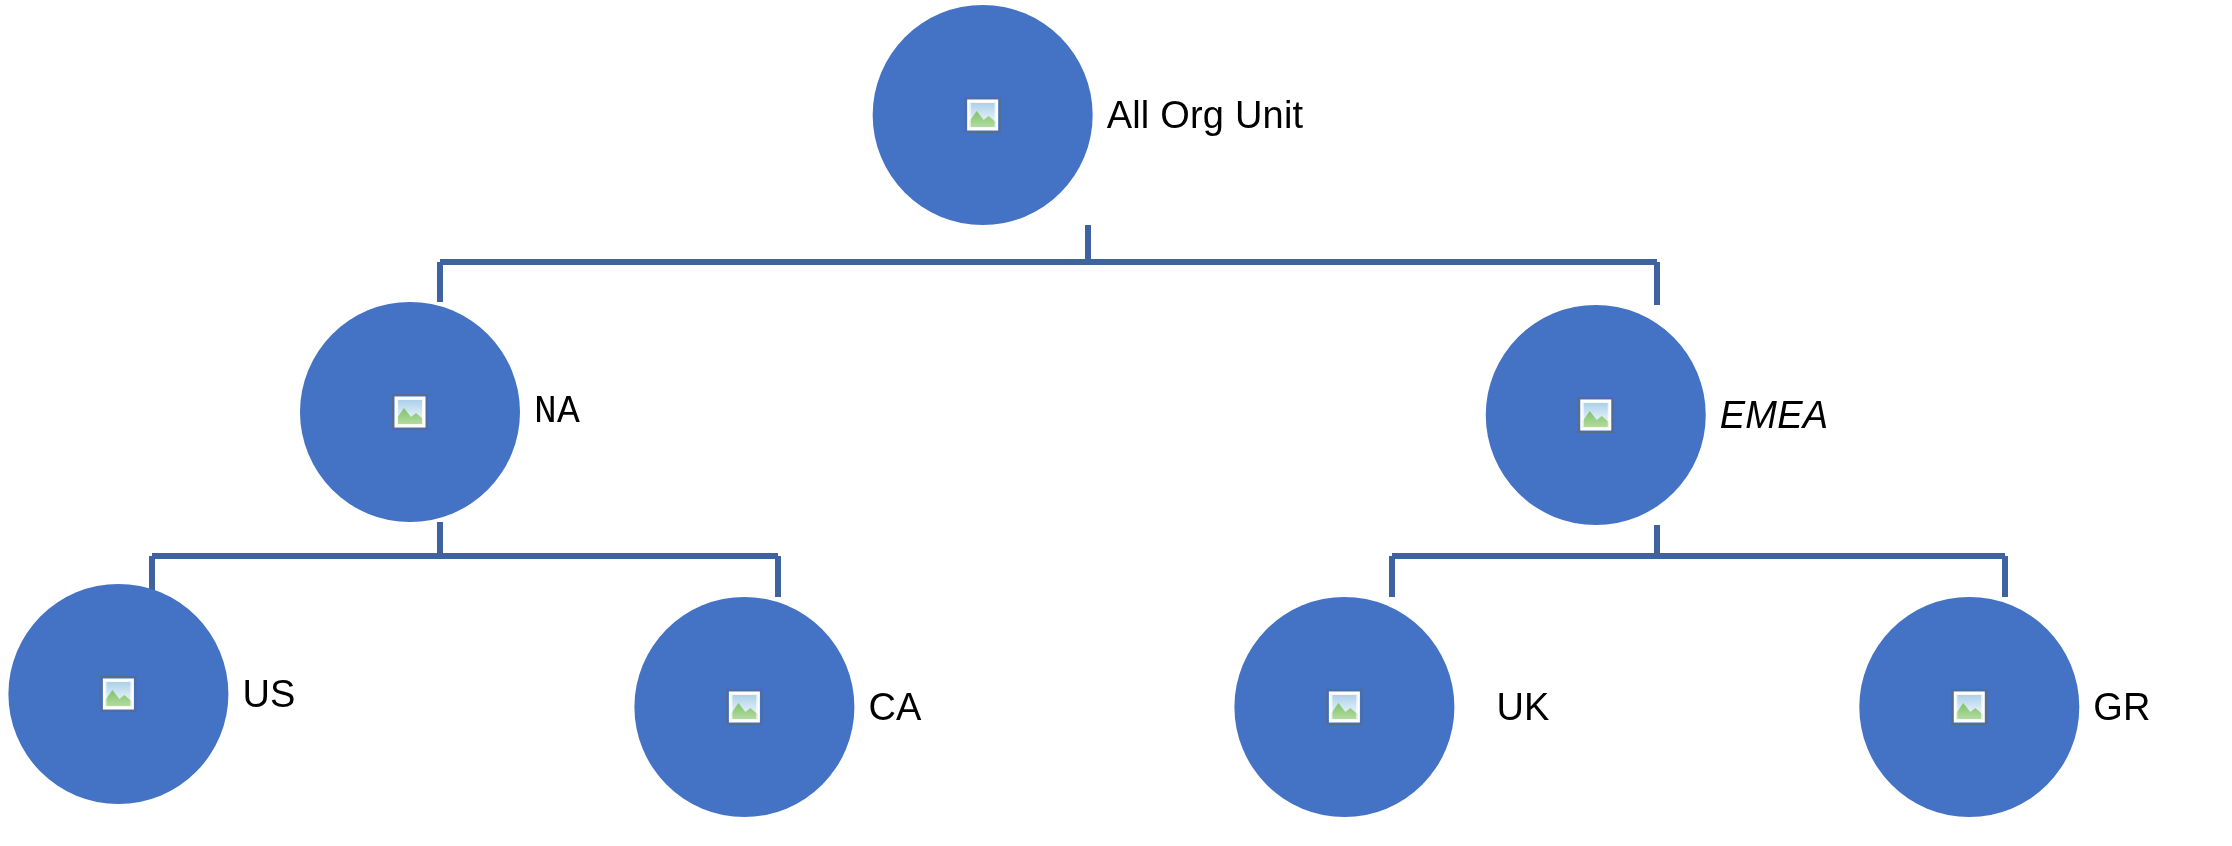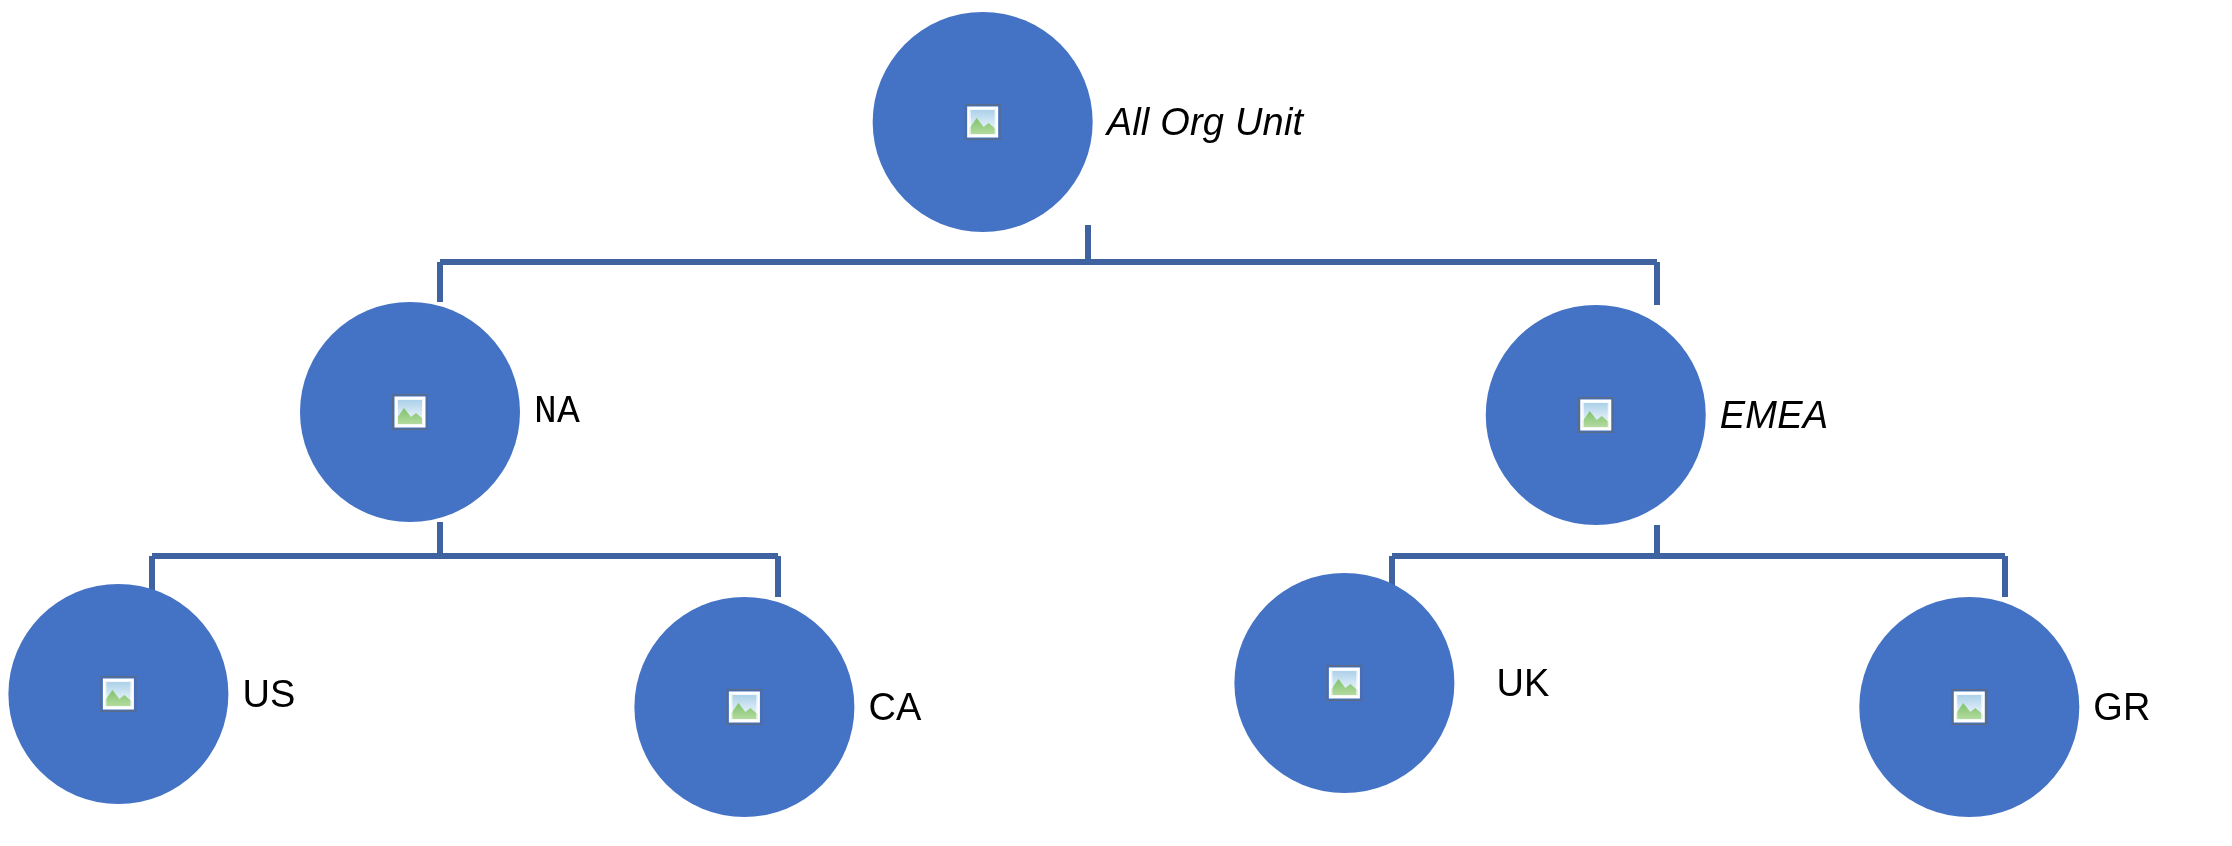--- a/index.html
+++ b/index.html
@@ -62,21 +62,21 @@
 <body>
 
 <div id="stage">
 
   <svg id="connectors" viewBox="0 0 2232 846" width="2232" height="846" aria-hidden="true">
     <g id="connector-paths" fill="none" stroke="#3f62a0" stroke-width="6" stroke-linecap="butt" stroke-linejoin="miter">
         <path d="M1088 225 L1088 262 M440 262 L1657 262 M440 262 L440 302 M1657 262 L1657 305 M440 522 L440 556 M152 556 L778 556 M152 556 L152 597 M778 556 L778 597 M1657 525 L1657 556 M1392 556 L2005 556 M1392 556 L1392 597 M2005 556 L2005 597" stroke="#3F62A0"></path>
       </g>
   </svg>
 
-  <div class="node" style="left: 1088px; top: 122px; width: auto; font-style: italic;">
+  <div class="node" style="left: 1088px; top: 115px; width: auto;">
     <div class="node-circle" style="width: 220px; height: 220px; background: rgb(68, 114, 196);">
       <span class="node-icon">
           <svg class="img-placeholder" width="36" height="36" viewBox="0 0 36 36" shape-rendering="geometricPrecision">
             <defs>
               <linearGradient id="skyg" x1="0" y1="0" x2="0" y2="1">
                 <stop offset="0%" stop-color="#a8cfe8"></stop>
                 <stop offset="55%" stop-color="#d7e9f5"></stop>
                 <stop offset="100%" stop-color="#eef6fb"></stop>
               </linearGradient>
               <linearGradient id="hillg" x1="0" y1="0" x2="0" y2="1">
@@ -192,21 +192,21 @@
             <rect x="2.5" y="2.5" width="31" height="31" fill="#ffffff"></rect>
             <rect x="5" y="5" width="26" height="26" fill="url(#skyg)"></rect>
             <path d="M5 31 L5 24 L12 14 L19 23 L24 19 L31 25 L31 31 Z" fill="url(#hillg)"></path>
             <rect x="5.5" y="5.5" width="25" height="25" fill="none" stroke="#ffffff" stroke-width="1" opacity="0.85"></rect>
           </svg>
         </span>
     </div>
     <span class="node-label">CA</span>
   </div>
 
-  <div class="node" style="left: 1392px; top: 683px; width: auto; gap: 28px;">
+  <div class="node" style="left: 1392px; top: 707px; width: auto; gap: 28px;">
     <div class="node-circle" style="width: 220px; height: 220px; background: rgb(68, 114, 196);">
       <span class="node-icon">
           <svg class="img-placeholder" width="36" height="36" viewBox="0 0 36 36" shape-rendering="geometricPrecision">
             <defs>
               <linearGradient id="skyg" x1="0" y1="0" x2="0" y2="1">
                 <stop offset="0%" stop-color="#a8cfe8"></stop>
                 <stop offset="55%" stop-color="#d7e9f5"></stop>
                 <stop offset="100%" stop-color="#eef6fb"></stop>
               </linearGradient>
               <linearGradient id="hillg" x1="0" y1="0" x2="0" y2="1">

